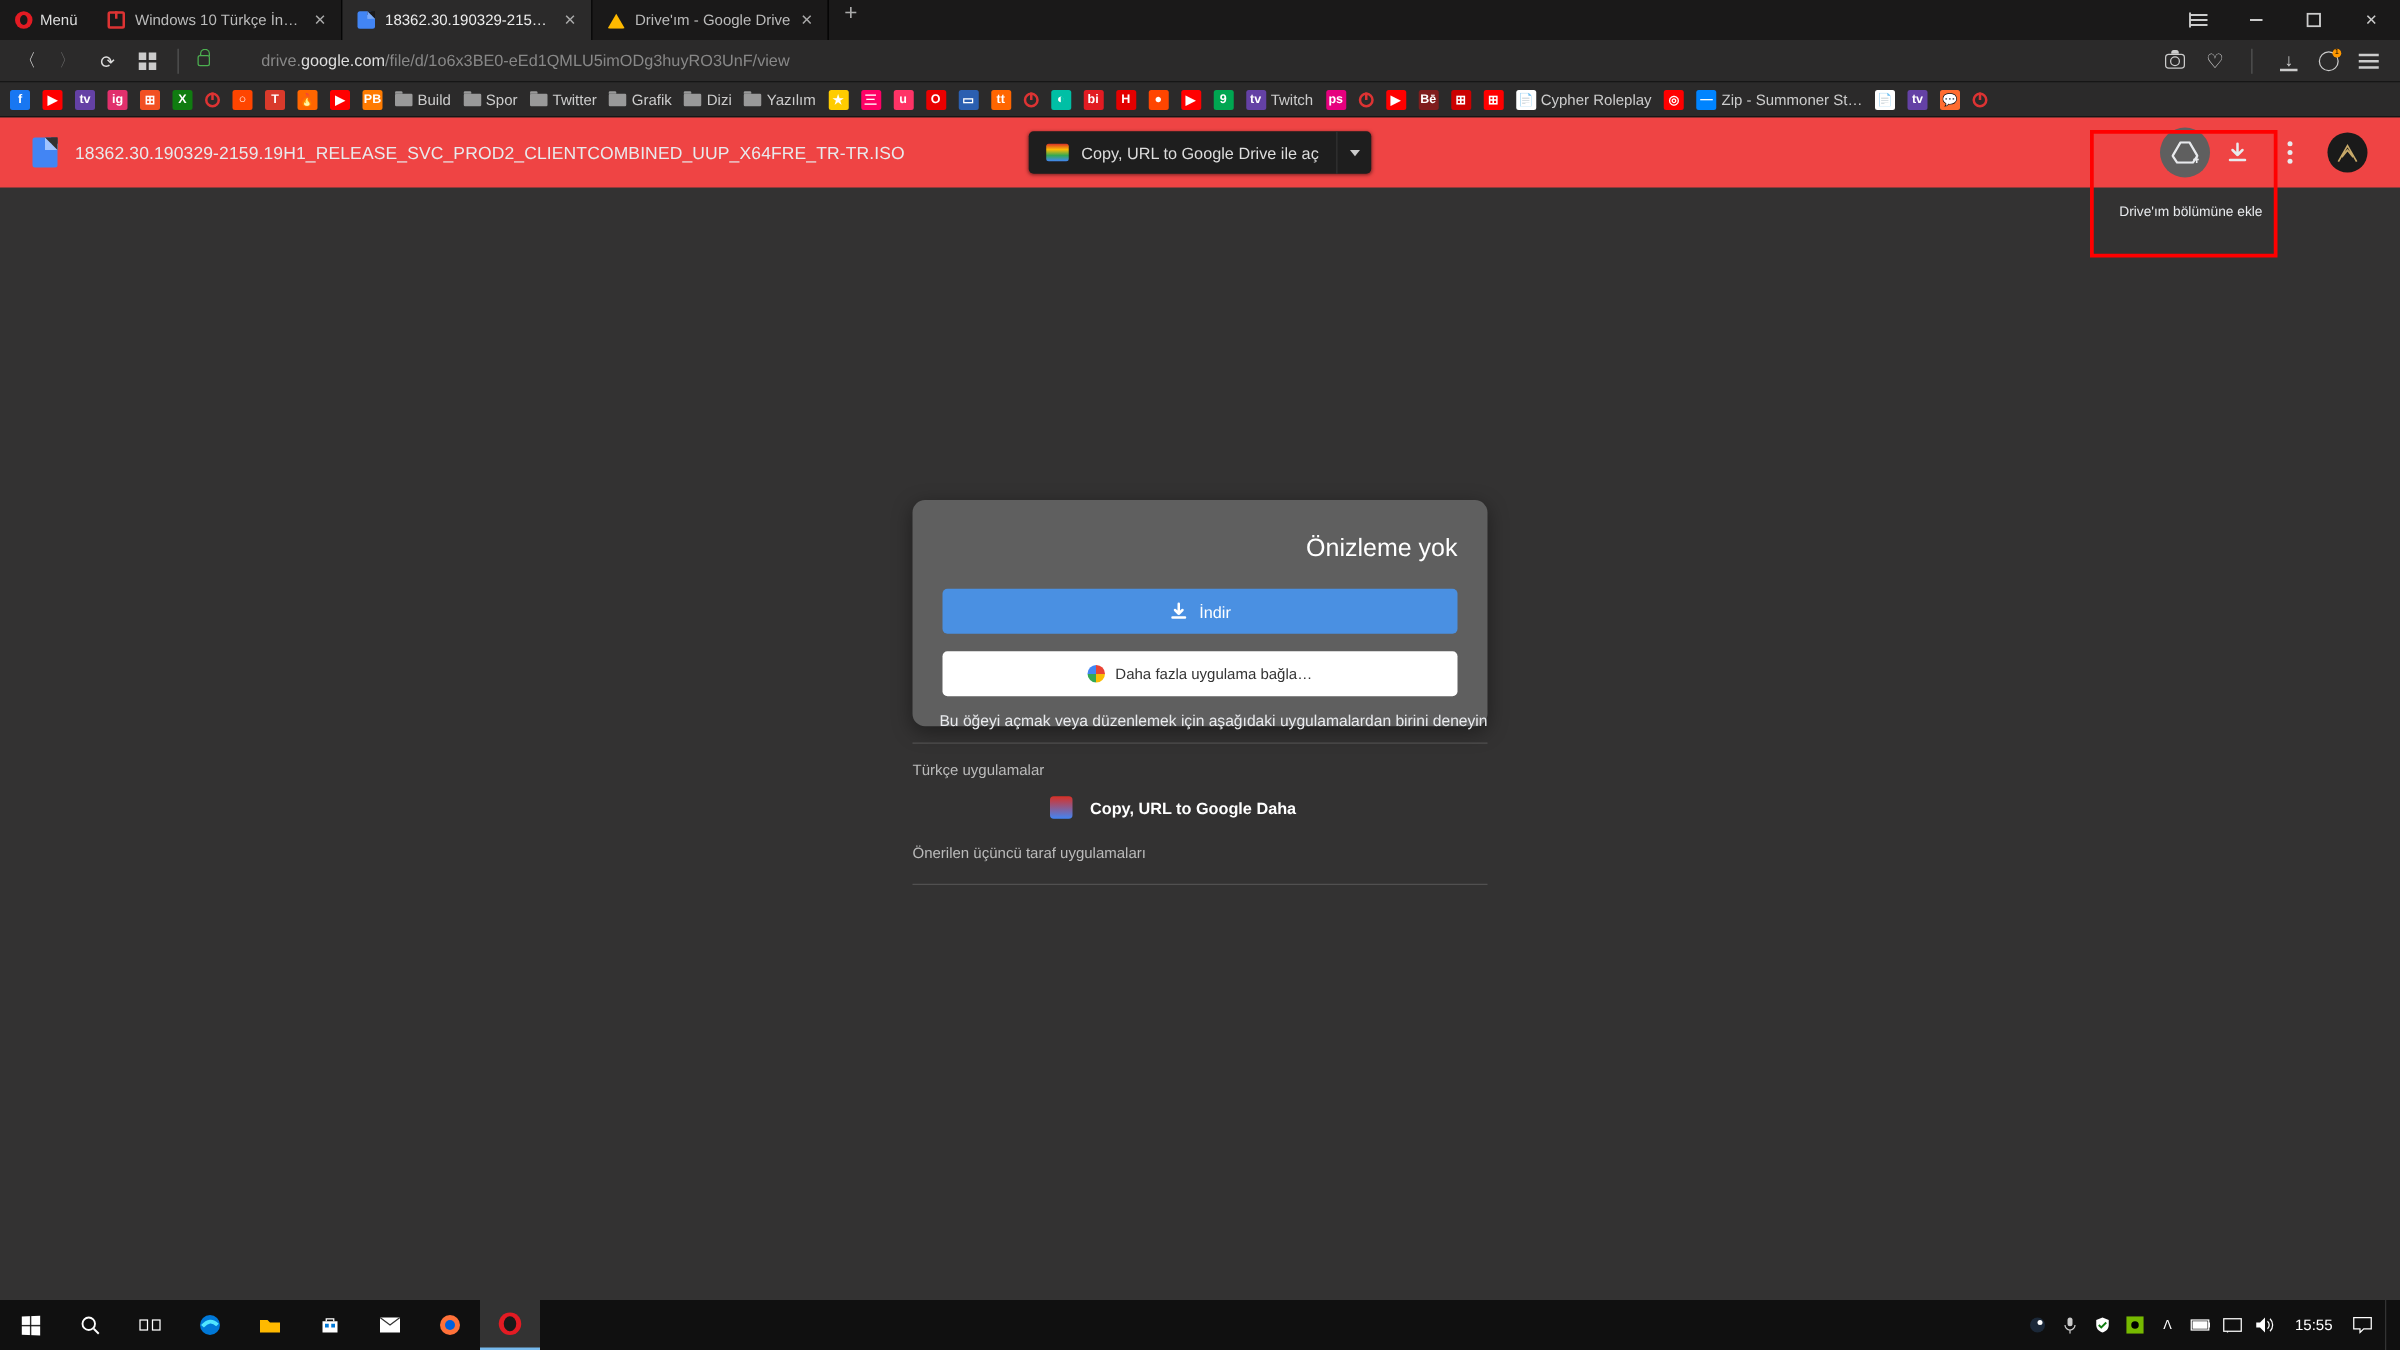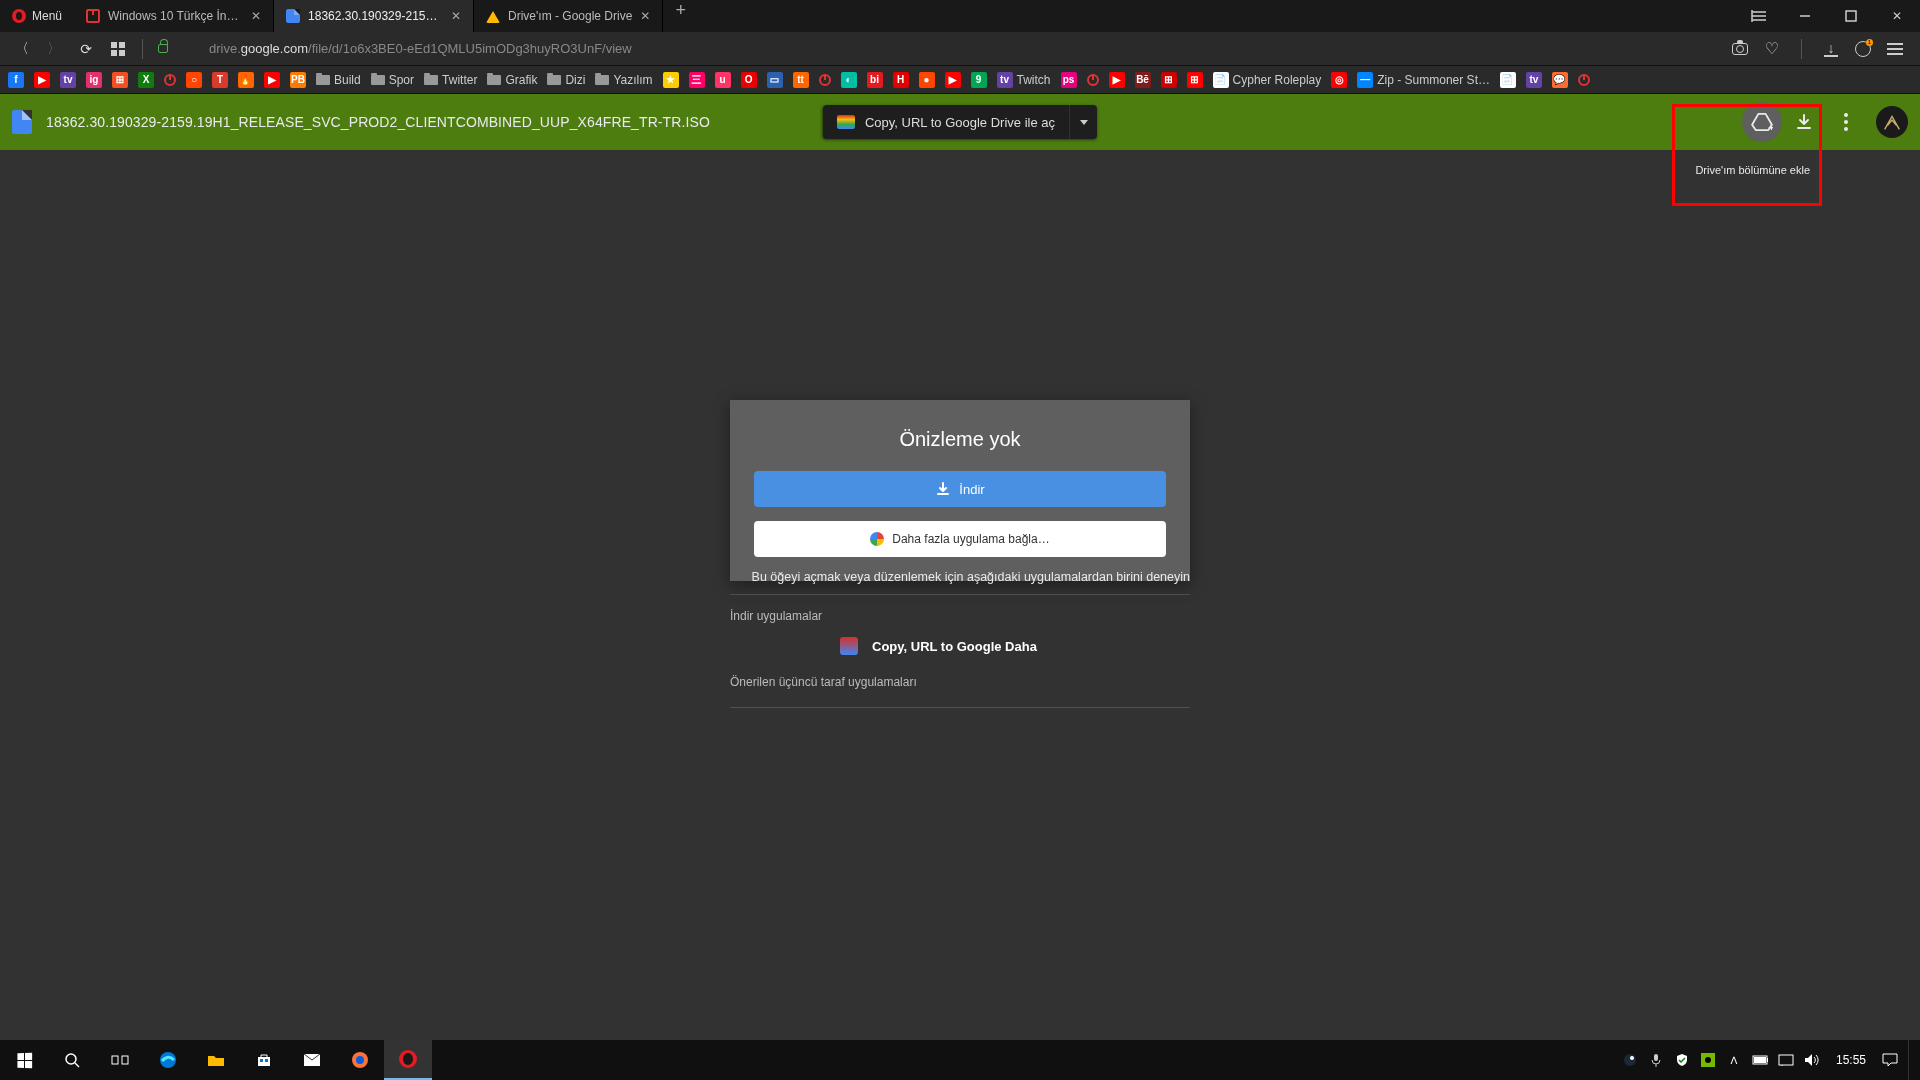--- a/index.html
+++ b/index.html
@@ -52,21 +52,21 @@
 .hamburger span { height:2px; background:#ccc;}
 
 
 .bm-bar { height: 28px; background: #2b2a2a; display:flex; align-items:center; padding:0 8px; gap:10px; border-bottom:1px solid #111;}
 .bm { display:flex; align-items:center; gap:4px; font-size:12px; color:#ccc; flex-shrink:0;}
 .bm .bi { width:16px; height:16px; border-radius:2px; display:flex; align-items:center; justify-content:center; font-size:10px; font-weight:bold; flex-shrink:0;}
 .folder-ico { width:14px; height:10px; background:#999; border-radius:1px; position:relative;}
 .folder-ico::before { content:""; position:absolute; width:6px; height:2px; background:#999; top:-2px; left:0; border-radius:1px 1px 0 0;}
 
 
-.drive-hdr { height: 56px; background: #4d7c0f; display:flex; align-items:center; padding:0 12px; position:relative;}
+.drive-hdr { height: 56px; background: #ef4444; display:flex; align-items:center; padding:0 26px; position:relative;}
 .file-ico { width:20px; height:24px; background:#4285f4; border-radius:2px; margin-right:14px; position:relative;}
 .file-ico::after { content:""; position:absolute; right:0; top:0; border-width:5px; border-style:solid; border-color:#333232 #333232 #a0c3ff #a0c3ff;}
 .file-name { font-size:14px; color:#e8eaed; letter-spacing:0.1px;}
 .open-with { position:absolute; left:50%; transform:translateX(-50%); background:#1e1e1e; border-radius:4px; display:flex; align-items:center; height:34px; box-shadow:0 1px 3px rgba(0,0,0,0.5);}
 .open-with .ow-main { display:flex; align-items:center; gap:10px; padding:0 14px; font-size:13px; color:#ddd;}
 .open-with .ow-ico { width:18px; height:14px; background:linear-gradient(#d93025,#fbbc04,#34a853,#4285f4); border-radius:2px;}
 .open-with .ow-caret { width:28px; height:100%; display:flex; align-items:center; justify-content:center; border-left:1px solid #333;}
 .caret-down { width:0;height:0;border-left:4px solid transparent;border-right:4px solid transparent;border-top:5px solid #ccc;}
 .hdr-right { margin-left:auto; display:flex; align-items:center; gap:2px;}
 .hdr-btn { width:40px; height:40px; display:flex; align-items:center; justify-content:center; border-radius:50%;}
@@ -75,21 +75,21 @@
 .more-vert span { width:4px; height:4px; background:#e8eaed; border-radius:50%;}
 .user-avatar { width:32px; height:32px; border-radius:50%; background:#1a1a1a; display:flex; align-items:center; justify-content:center; margin-left:8px; overflow:hidden;}
 .user-avatar svg { width:22px; height:22px;}
 
 
 .highlight-box { position:absolute; border:3px solid #ff0000; top:104px; right:98px; width:150px; height:102px; pointer-events:none; z-index:50;}
 .tooltip { position:absolute; top:164px; right:110px; font-size:11px; color:#e8eaed; z-index:40;}
 
 
 .main { position:absolute; top:150px; left:0; right:0; bottom:40px; }
-.preview-card { position:absolute; left:50%; top:250px; transform:translateX(-50%); width:460px; background:#5f5f5f; border-radius:0; padding:28px 24px 24px; box-shadow:0 4px 16px rgba(0,0,0,0.4); text-align:center;}
+.preview-card { position:absolute; left:50%; top:250px; transform:translateX(-50%); width:460px; background:#5f5f5f; border-radius:10px; padding:28px 24px 24px; box-shadow:0 4px 16px rgba(0,0,0,0.4); text-align:right;}
 .preview-title { font-size:20px; color:#fff; margin-bottom:20px;}
 .preview-actions { display:flex; justify-content:center; gap:14px;flex-direction:column;}
 .btn { height:36px; border-radius:4px; display:flex; align-items:center; justify-content:center; gap:8px; font-size:13px; padding:0 18px; cursor:pointer;}
 .btn-primary { background:#4a90e2; color:#fff;}
 .btn-white { background:#fff; color:#333; font-size:12px;}
 .btn-white .g-ico { width:14px; height:14px; background:conic-gradient(#ea4335 0 25%, #fbbc04 0 50%, #34a853 0 75%, #4285f4 0);border-radius:50%;}
 
 .below { position:absolute; left:50%; top:420px; transform:translateX(-50%); width:460px;}
 .suggest-text { font-size:12.5px; color:#e8eaed; text-align:right; padding-bottom:10px; border-bottom:1px solid rgba(255,255,255,0.15);}
 .section-title { font-size:12px; color:#bbb; margin-top:14px; margin-bottom:8px;}
@@ -402,21 +402,21 @@
       </div>
       <div class="btn btn-white">
         <span class="g-ico"></span>
         <span>Daha fazla uygulama bağla…</span>
       </div>
     </div>
   </div>
 
   <div class="below">
     <div class="suggest-text">Bu öğeyi açmak veya düzenlemek için aşağıdaki uygulamalardan birini deneyin</div>
-    <div class="section-title">İndir uygulamalar</div>
+    <div class="section-title">Türkçe uygulamalar</div>
     <div class="app-row bold">
       <span class="aico" style="background:linear-gradient(#d93025,#4285f4);"></span>
       <span class="name">Copy, URL to Google Daha</span>
     </div>
     <div class="section-title">Önerilen üçüncü taraf uygulamaları</div>
     <div class="divider"></div>
   </div>
 </div>
 
 <div class="taskbar">

